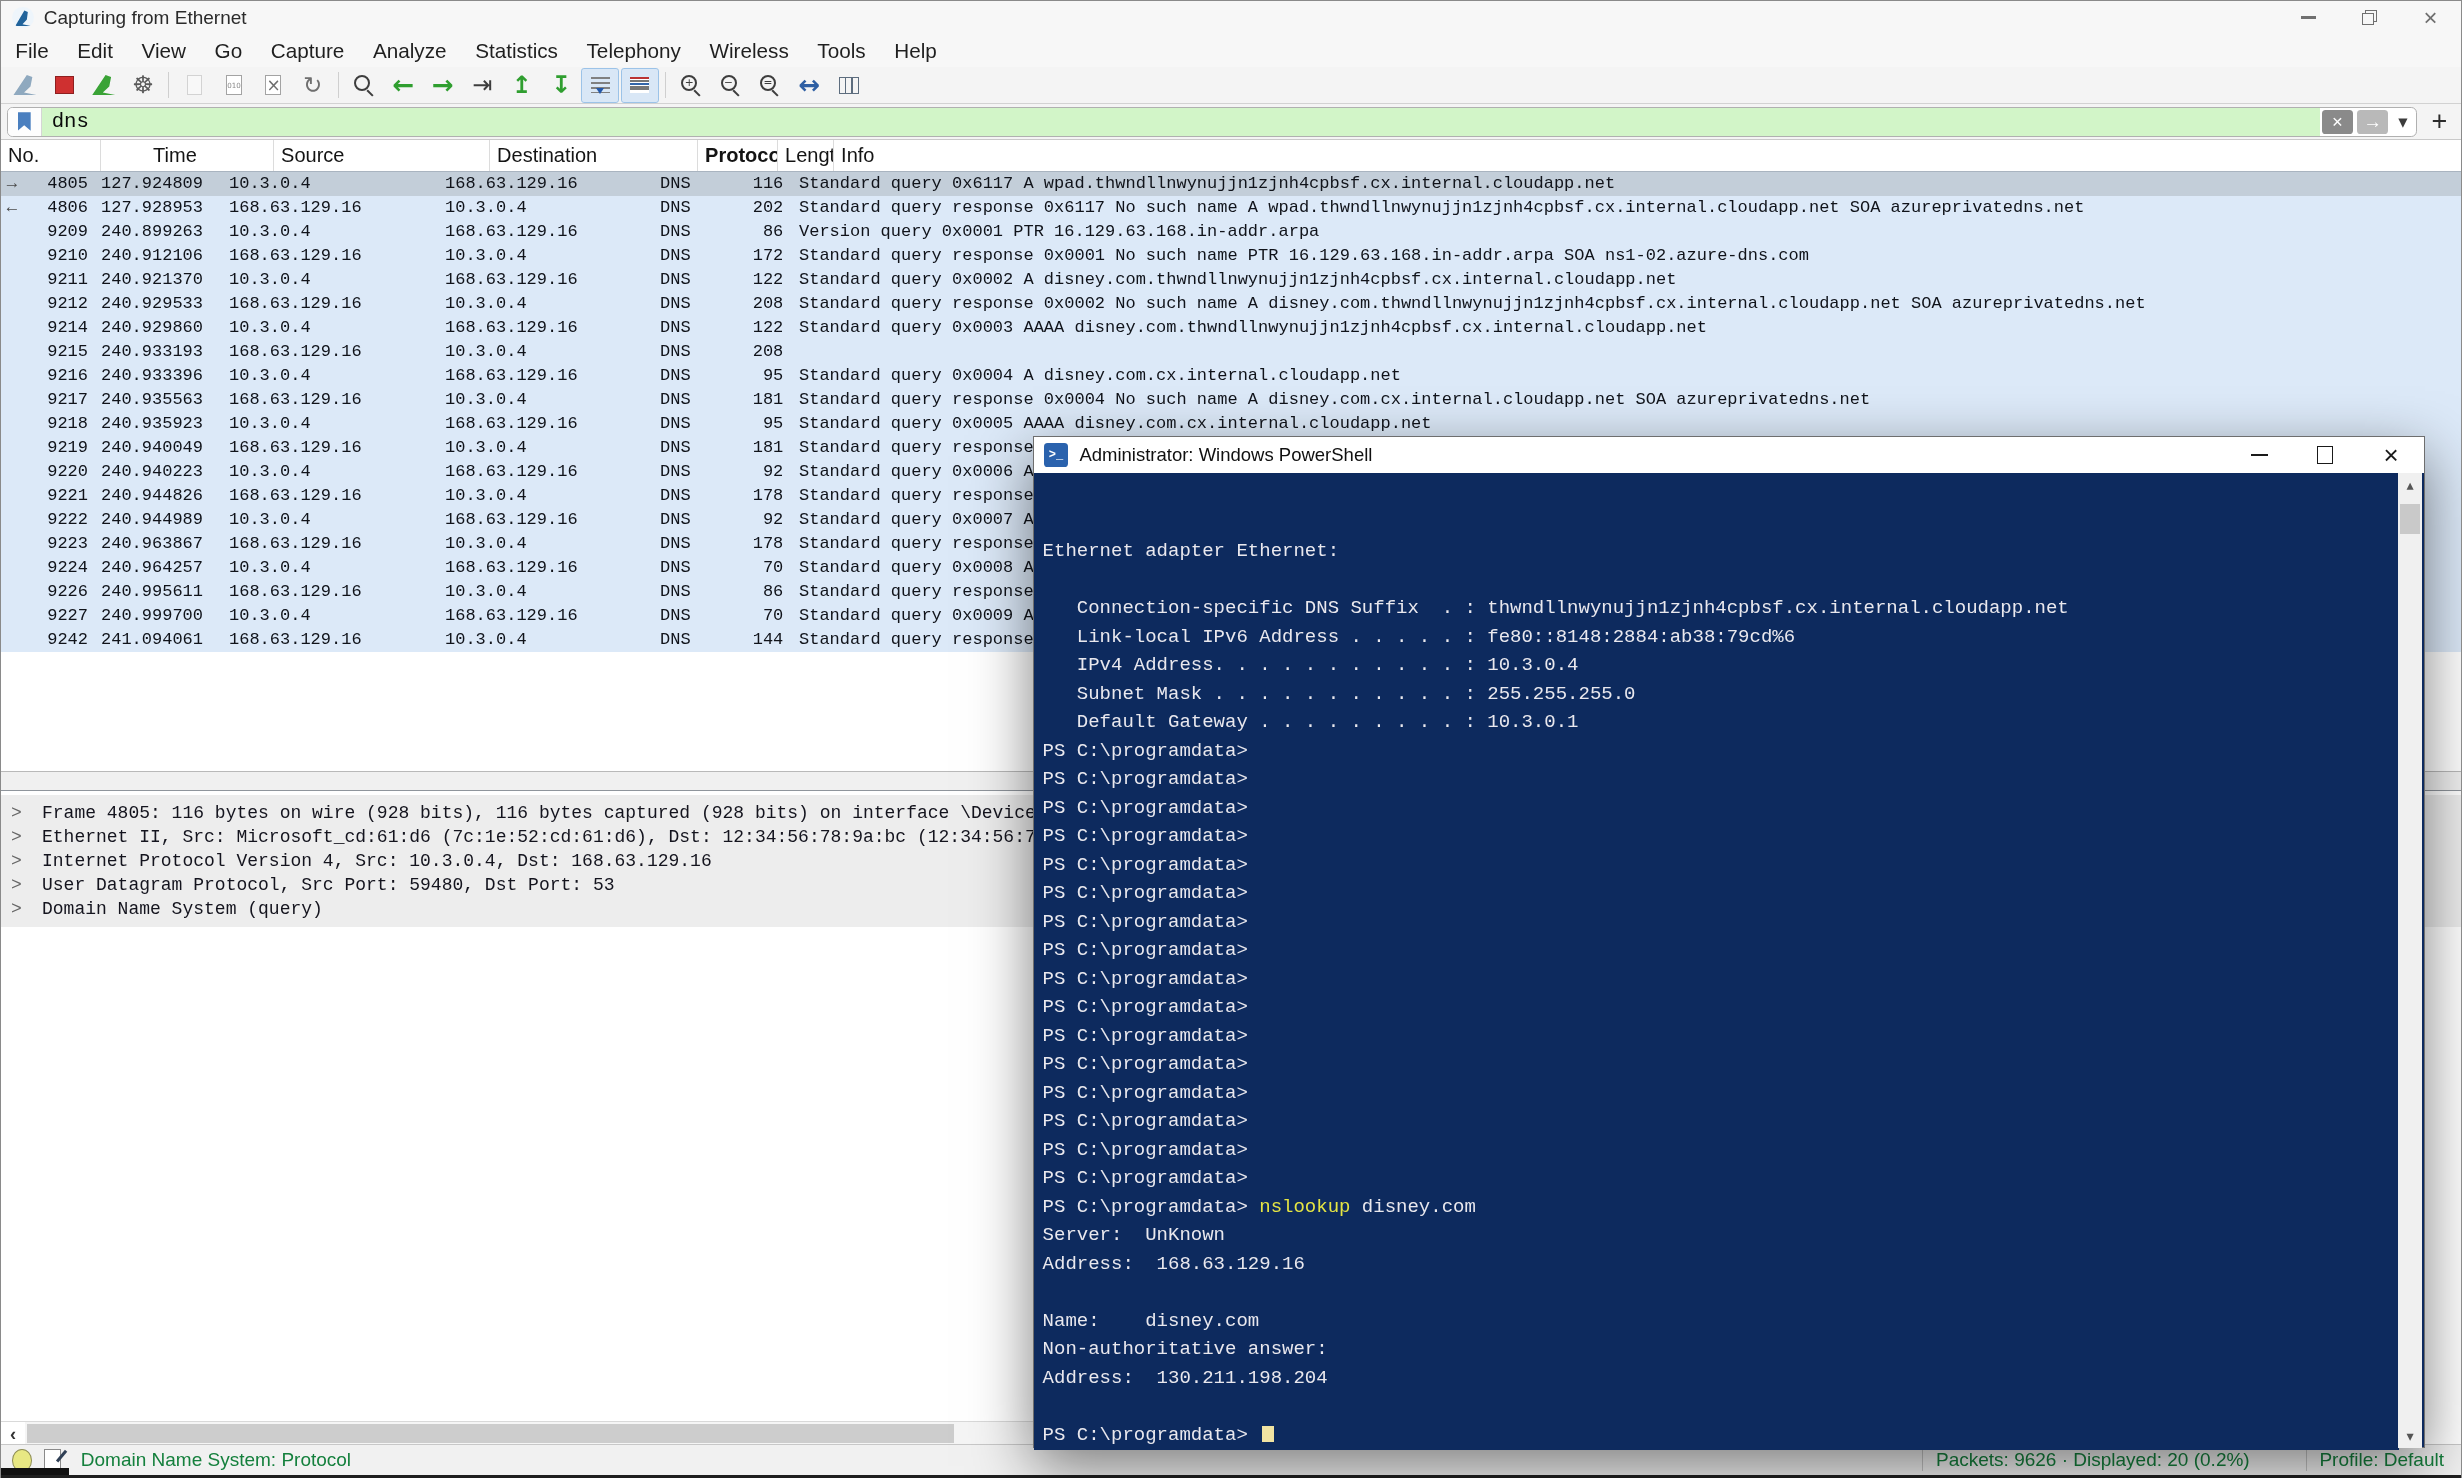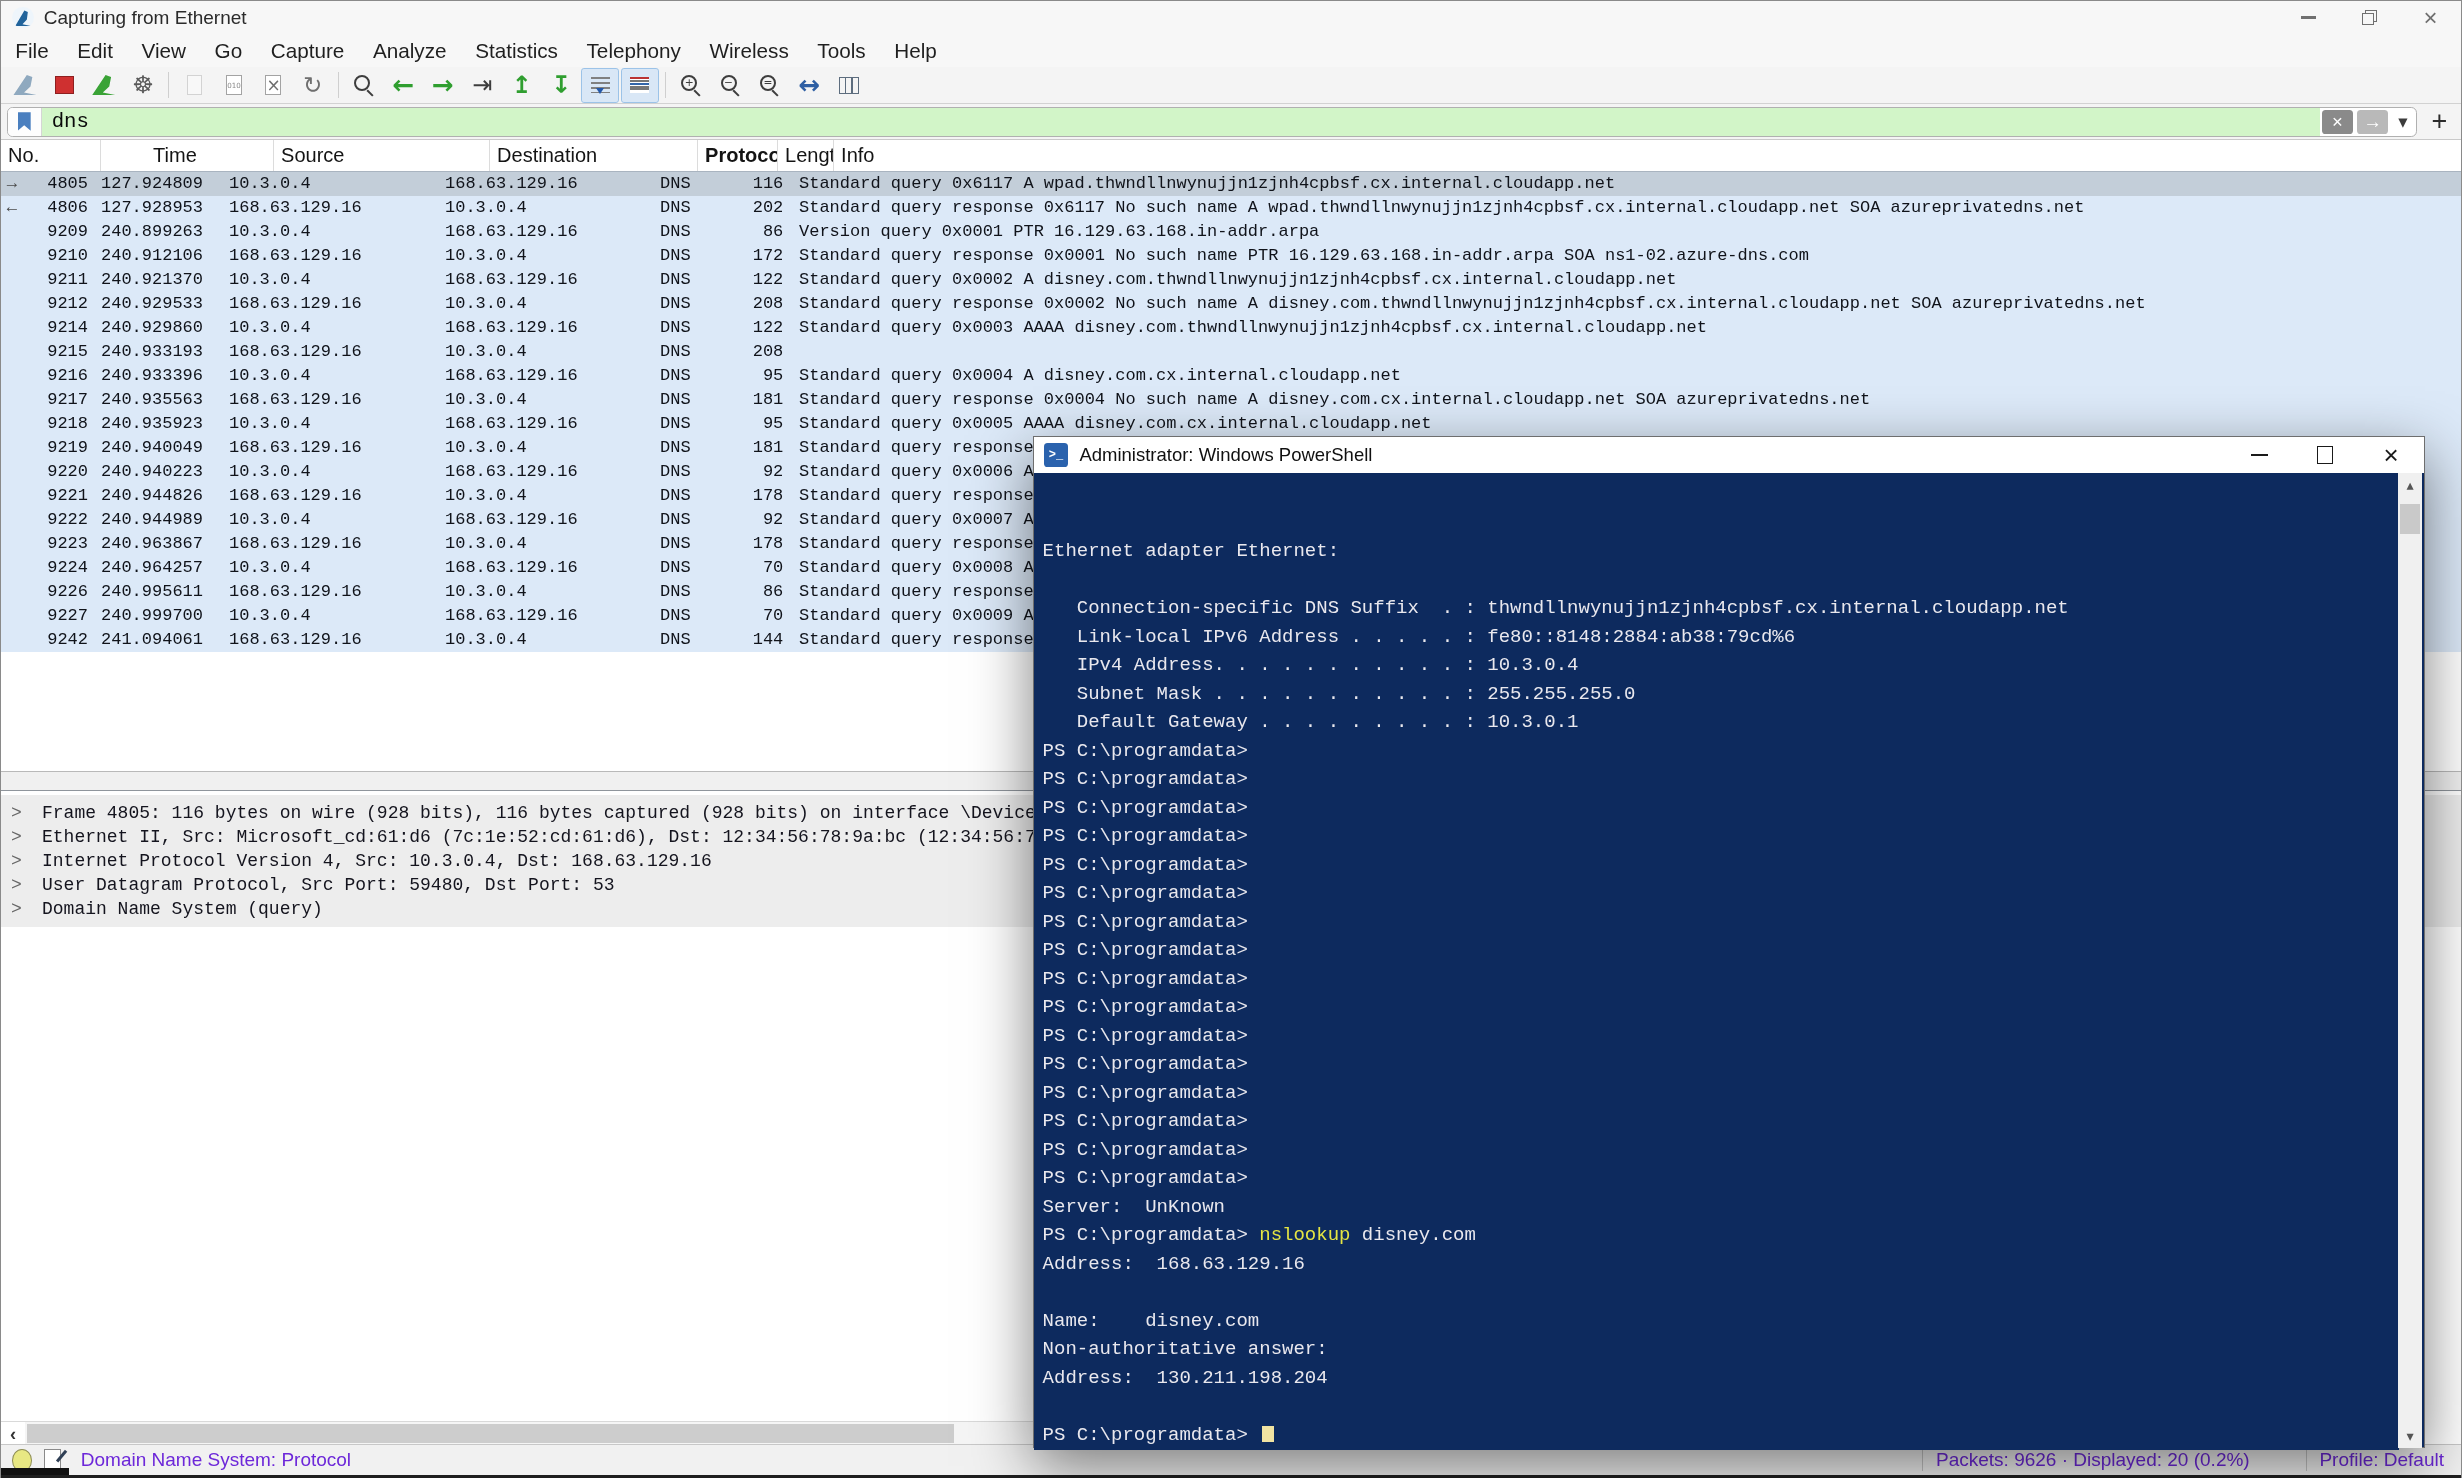--- a/index.html
+++ b/index.html
@@ -97,21 +97,21 @@
   .details-block{position:absolute;left:0;top:4.3px;width:100%;padding:5.7px 0;background:#ededed;
                  font-family:"Liberation Mono","DejaVu Sans Mono",monospace;font-size:18px;color:#14141e;}
   .dline{height:24px;line-height:24px;white-space:pre;padding-left:10px;}
   .dline .chev{color:#666;display:inline-block;width:31px;}
   
   .hscroll{position:absolute;left:0;top:1420px;width:1032px;height:23px;background:#f5f5f5;border-top:0.7px solid #d9d9d9;}
   .hs-arrow{position:absolute;left:0;top:0;width:24px;height:100%;background:#fff;display:grid;place-items:center;
             color:#333;font-size:18.5px;font-weight:bold;}
   .hs-thumb{position:absolute;left:26px;top:2.1px;width:927px;height:18.5px;background:#cdcdcd;}
   .statusbar{position:absolute;left:0;top:1443px;width:100%;height:31px;background:#f1f1f1;border-top:0.7px solid #c8c8c8;
-             display:flex;align-items:center;font-size:19px;color:#6d28d9;box-sizing:border-box;}
+             display:flex;align-items:center;font-size:19px;color:#15803d;box-sizing:border-box;}
   .expert{width:20px;height:23px;border-radius:50%;background:#e8e883;border:1.4px solid #8e8e55;margin-left:11.4px;box-sizing:border-box;}
   .comment-ico{width:17px;height:21.4px;background:#fff;border:1.4px solid #8a8a8a;margin-left:11.4px;position:relative;box-sizing:border-box;}
   .comment-ico:after{content:"";position:absolute;right:-2.9px;top:-1.4px;width:2.9px;height:14.3px;background:#2f3f55;transform:rotate(40deg);}
   .sb-left-text{margin-left:20px;}
   .sb-right{margin-left:auto;display:flex;align-items:center;height:100%;}
   .sb-sep{width:0.7px;height:70%;background:#c4c4c4;margin:0 13px;}
   .sb-packets{padding-right:43px;}
   .sb-profile{padding-right:17px;}
   .bottom-strip{position:absolute;left:0;top:1474px;width:100%;height:4.3px;background:#1f1f1f;}
   .corner-block{position:absolute;left:0;top:1467px;width:68px;height:11.4px;background:#111;}
@@ -516,22 +516,22 @@
         <div class="ps-line"><span>PS C:\programdata&gt;</span></div>
         <div class="ps-line"><span>PS C:\programdata&gt;</span></div>
         <div class="ps-line"><span>PS C:\programdata&gt;</span></div>
         <div class="ps-line"><span>PS C:\programdata&gt;</span></div>
         <div class="ps-line"><span>PS C:\programdata&gt;</span></div>
         <div class="ps-line"><span>PS C:\programdata&gt;</span></div>
         <div class="ps-line"><span>PS C:\programdata&gt;</span></div>
         <div class="ps-line"><span>PS C:\programdata&gt;</span></div>
         <div class="ps-line"><span>PS C:\programdata&gt;</span></div>
         <div class="ps-line"><span>PS C:\programdata&gt;</span></div>
+        <div class="ps-line"><span>PS C:\programdata&gt; </span><span class="ps-cmd">nslookup</span><span> disney.com</span></div>
         <div class="ps-line"><span>Server:  UnKnown</span></div>
-        <div class="ps-line"><span>PS C:\programdata&gt; </span><span class="ps-cmd">nslookup</span><span> disney.com</span></div>
         <div class="ps-line"><span>Address:  168.63.129.16</span></div>
         <div class="ps-line"><span></span></div>
         <div class="ps-line"><span>Name:    disney.com</span></div>
         <div class="ps-line"><span>Non-authoritative answer:</span></div>
         <div class="ps-line"><span>Address:  130.211.198.204</span></div>
         <div class="ps-line"><span></span></div>
         <div class="ps-line"><span>PS C:\programdata&gt; </span><span class="ps-cursor"></span></div>
       </div>
     <div class="ps-scrollbar">
       <span class="ps-sb-up">▴</span>

